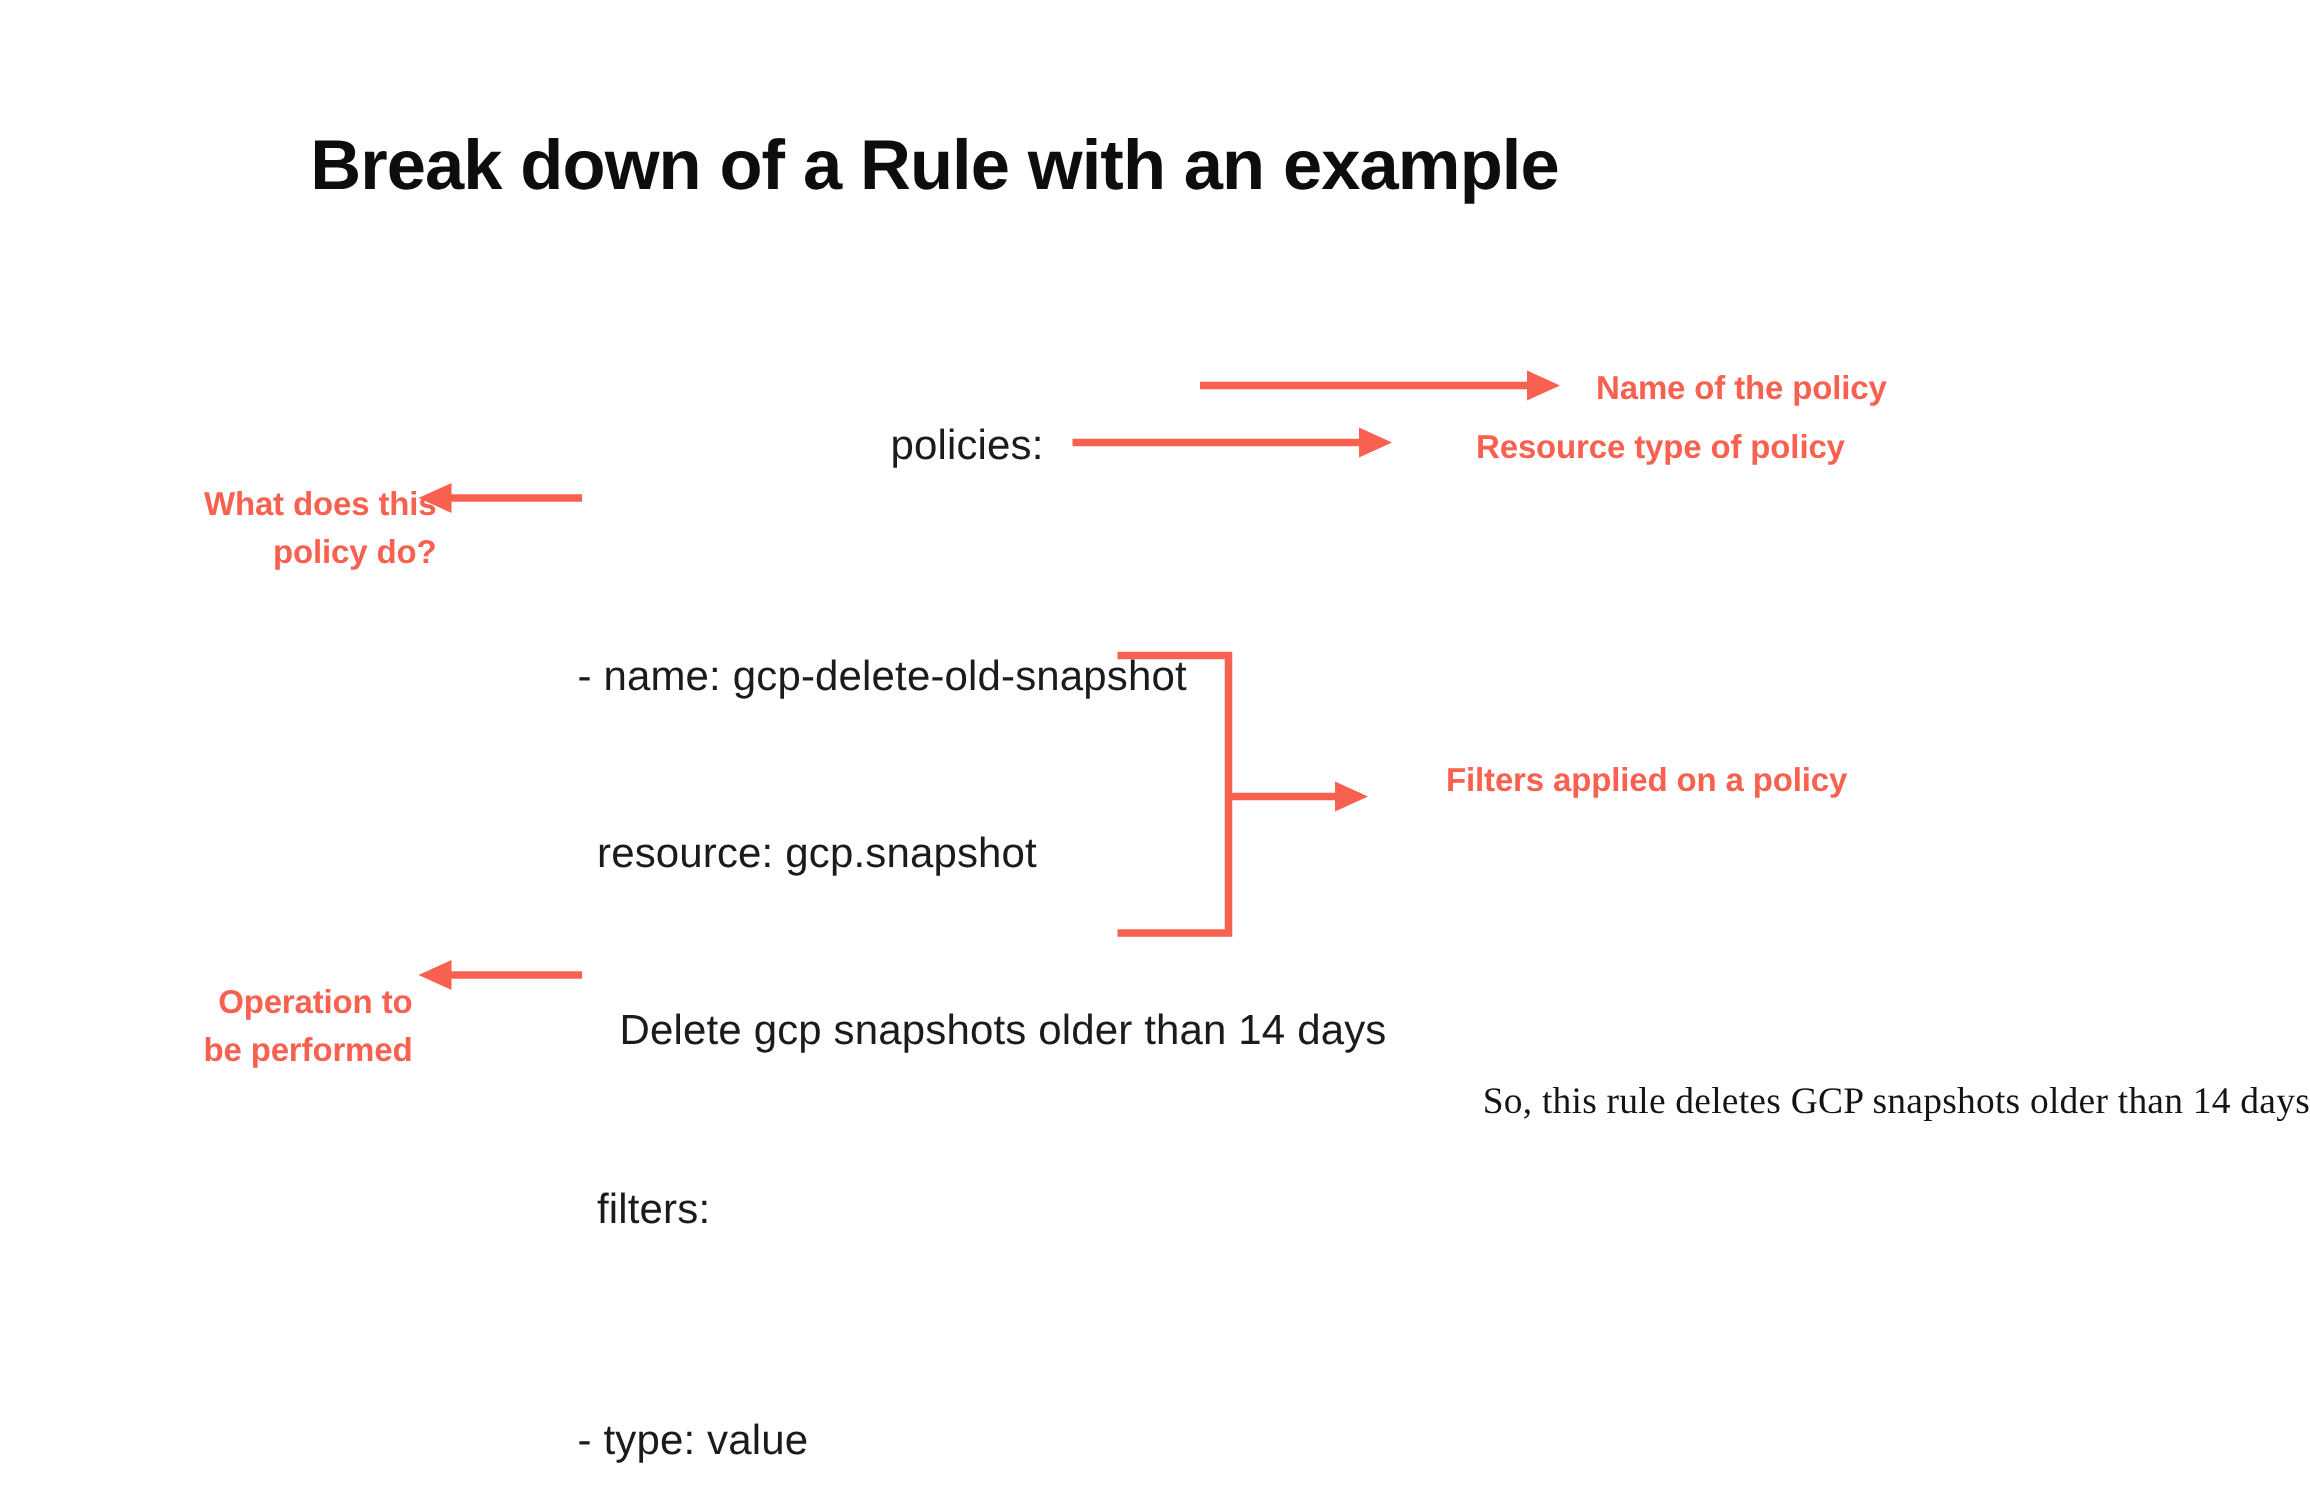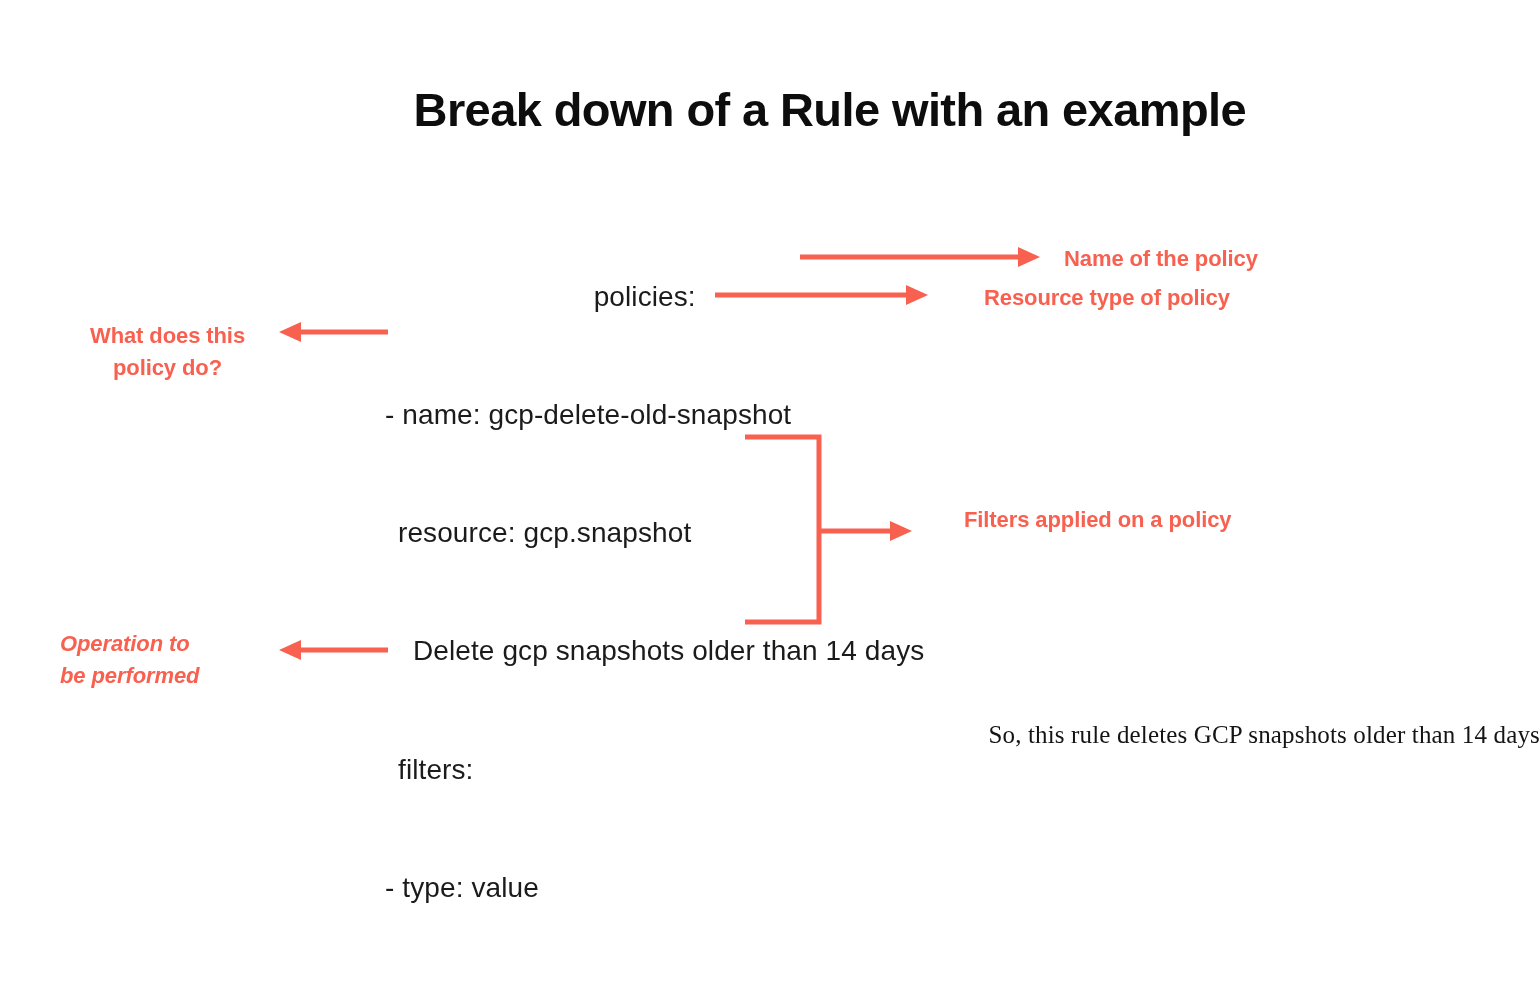--- a/index.html
+++ b/index.html
@@ -20,21 +20,21 @@
     background: #ffffff;
     overflow: hidden;
   }
 
   
   #page-title {
     position: absolute;
     left: 0;
     top: 82px;
     width: 1246px;
-    text-align: right;
+    text-align: center;
     font-family: "Liberation Sans", sans-serif;
     font-size: 47px;
     font-weight: bold;
     letter-spacing: -0.6px;
     color: #0d0d0d;
     white-space: nowrap;
   }
 
   
   #yaml-block {
@@ -48,21 +48,21 @@
     line-height: 39.4px;
     letter-spacing: 0.1px;
     white-space: pre;
   }
   .yaml-line {
     display: block;
     height: 39.4px;
     white-space: pre;
   }
   .ind-0 { padding-left: 0px; text-align: center; }
-  .ind-1 { padding-left: 20px; }
+  .ind-1 { padding-left: 20px; margin-top: 36px; }
   .ind-2 { padding-left: 33px; }
   .ind-3 { padding-left: 48px; }
 
   
   #caption {
     position: absolute;
     left: 0;
     top: 721px;
     width: 1540px;
     text-align: right;
@@ -81,22 +81,22 @@
     font-size: 22px;
     font-weight: bold;
     color: #f8604f;
     letter-spacing: -0.1px;
     line-height: 32px;
     white-space: pre-line;
   }
   #label-name-of-policy  { left: 1064px; top: 243px; }
   #label-resource-type   { left: 938px;  top: 282px; margin-left: 46px; }
   #label-filters-applied { left: 964px;  top: 504px; }
-  #label-what-does       { left: 60px;   top: 320px; width: 215px; text-align: center; }
-  #label-operation       { left: 60px;   top: 628px; width: 215px; text-align: left; font-style: italic; }
+  #label-what-does       { left: 76px;   top: 320px; width: 215px; text-align: right; }
+  #label-operation       { left: 60px;   top: 652px; width: 215px; text-align: right; }
 
   
   #connectors {
     position: absolute;
     left: 0;
     top: 0;
     width: 1540px;
     height: 1008px;
     pointer-events: none;
   }

